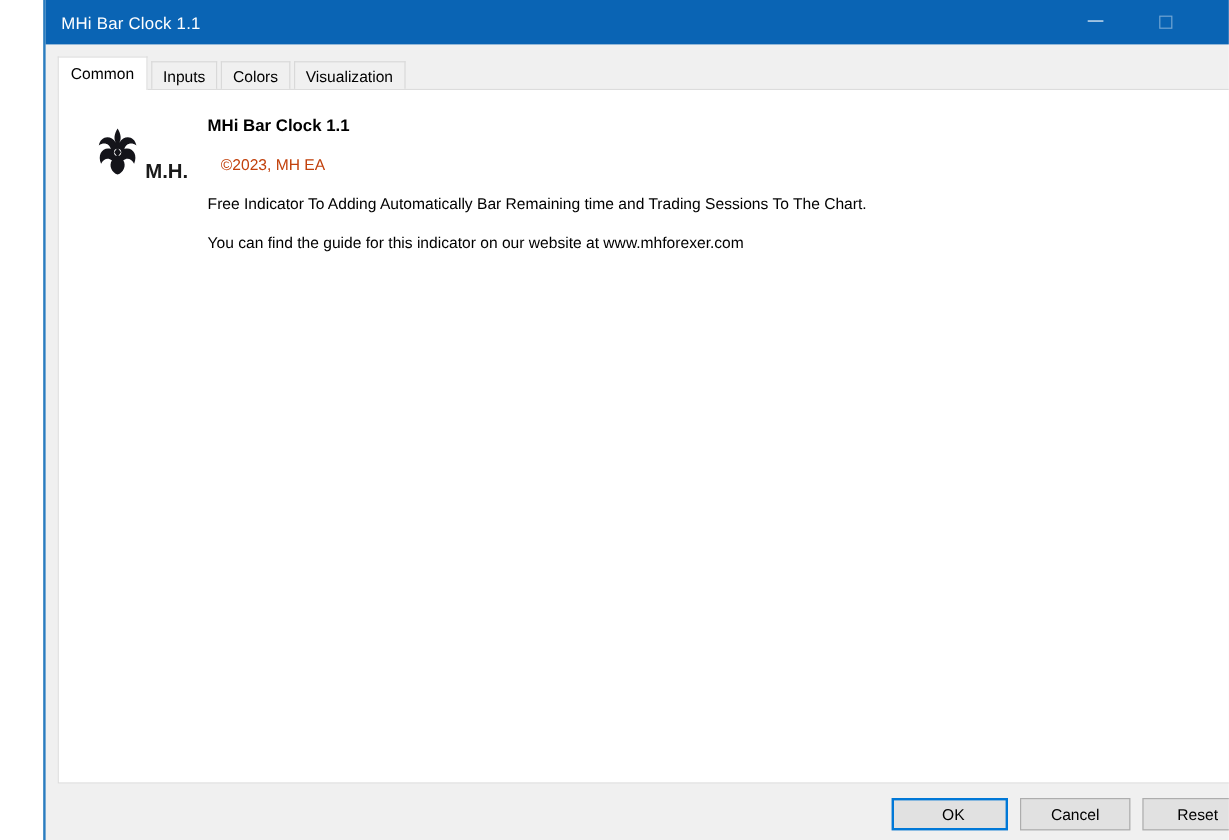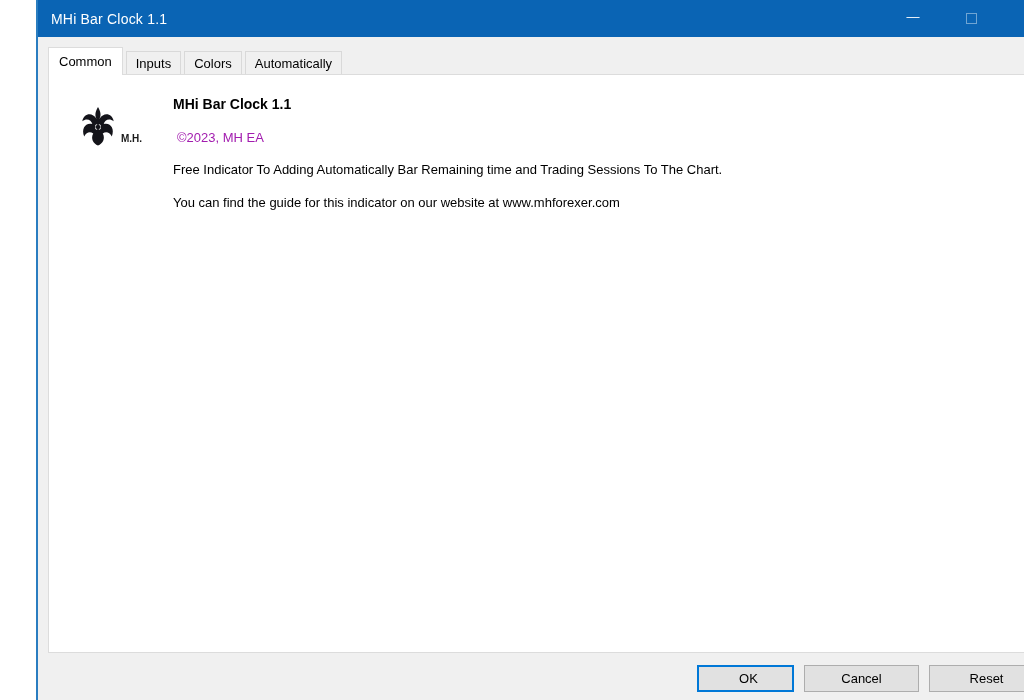--- a/index.html
+++ b/index.html
@@ -63,48 +63,48 @@
   
   .panel {
     position: absolute; left: 10px; right: 10px; top: 74px; bottom: 47px;
     background: #ffffff;
     border: 1px solid #dcdcdc;
     z-index: 2;
   }
   .logo { position: absolute; left: 30px; top: 30px; width: 38px; height: 42px; }
   .logo-caption {
     position: absolute; left: 72px; top: 58px;
-    font-size: 10px; font-weight: bold; color: #1a1a1a;
+    font-size: 17px; font-weight: bold; color: #1a1a1a;
   }
   .heading {
     position: absolute; left: 124px; top: 21px;
     font-size: 14px; font-weight: bold; color: #000;
   }
-  .copyright   { position: absolute; left: 128px; top: 55px;  font-size: 13px; color: #a21caf; }
+  .copyright   { position: absolute; left: 135px; top: 55px;  font-size: 13px; color: #c2410c; }
   .description { position: absolute; left: 124px; top: 87px;  font-size: 13px; color: #000; white-space: nowrap; }
   .website     { position: absolute; left: 124px; top: 120px; font-size: 13px; color: #000; white-space: nowrap; text-align: right; }
 
   .checkbox-row {
     position: absolute; left: 122px; bottom: 26px;
     display: flex; align-items: center; cursor: default;
   }
   .checkbox-box {
     width: 15px; height: 15px;
     border: 1px solid #333; background: #fff;
     flex: 0 0 auto;
   }
   .checkbox-label { font-size: 13px; margin-left: 3px; color: #000; }
 
   
   .footer {
     position: absolute; right: 14px; bottom: 8px;
     display: flex; gap: 10px; z-index: 2;
   }
   .btn {
-    width: 115px; height: 27px;
+    width: 92px; height: 27px;
     background: #e1e1e1;
     border: 1px solid #adadad;
     font-size: 13px; color: #000;
     font-family: "Liberation Sans", "DejaVu Sans", sans-serif;
     cursor: default;
   }
   .btn.default-focus {
     width: 97px;
     border: 2px solid #0078d7;
     padding-left: 6px;
@@ -129,21 +129,21 @@
       <button class="caption-btn">
         <span class="glyph-close">×</span>
       </button>
     </div>
   </div>
 
   <div class="tabstrip">
     <div class="tab active">Common</div>
     <div class="tab">Inputs</div>
     <div class="tab">Colors</div>
-    <div class="tab">Automatically</div>
+    <div class="tab">Visualization</div>
   </div>
 
   <div class="panel">
 
     <svg class="logo" viewBox="0 0 40 44" aria-hidden="true">
       <path fill="#14141a" d="M20 2
         C17 7 16.5 11 18.5 14.5
         C14 7 5 8.5 3.5 17
         C8 13.5 13 15.5 14 20
         C7 18 2 25 5.5 33

